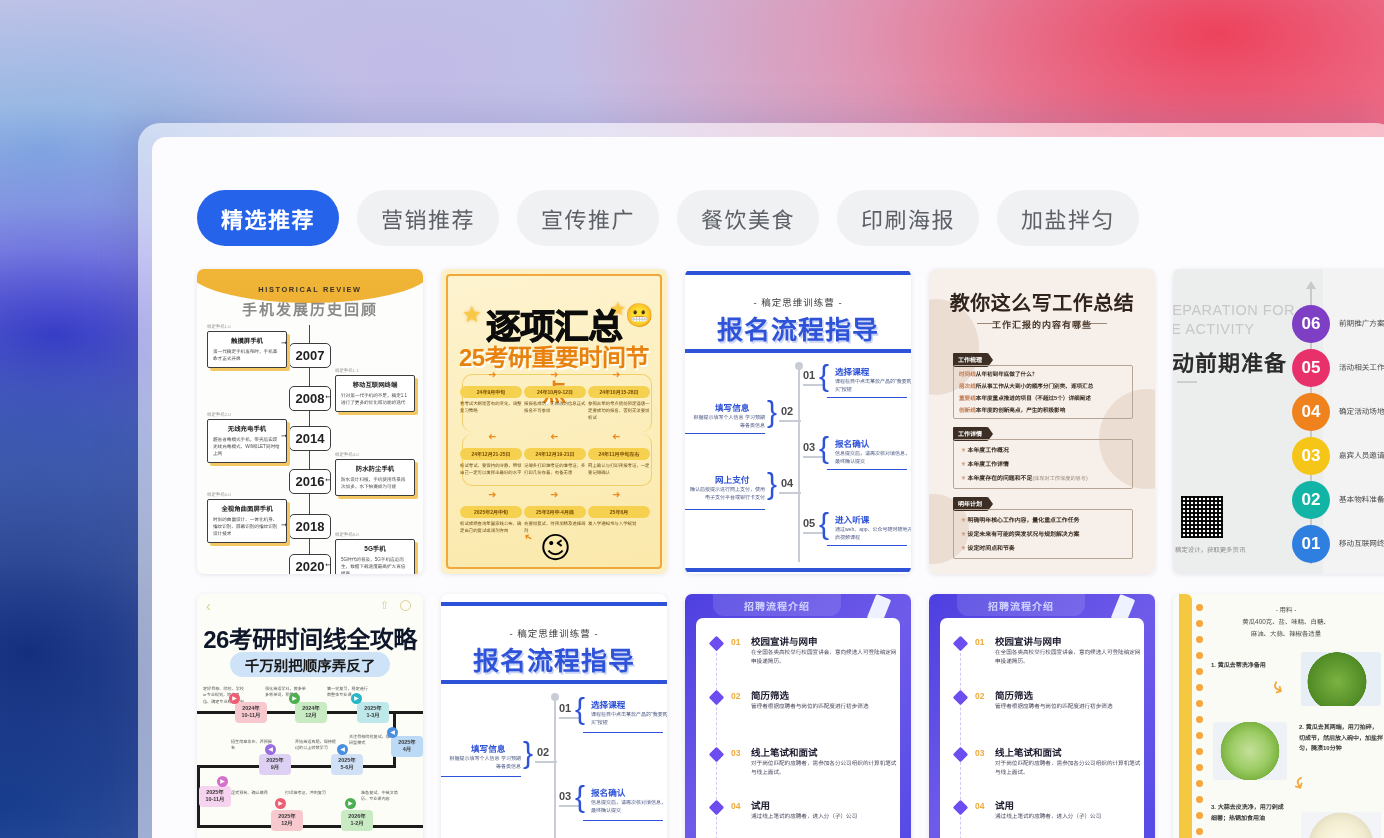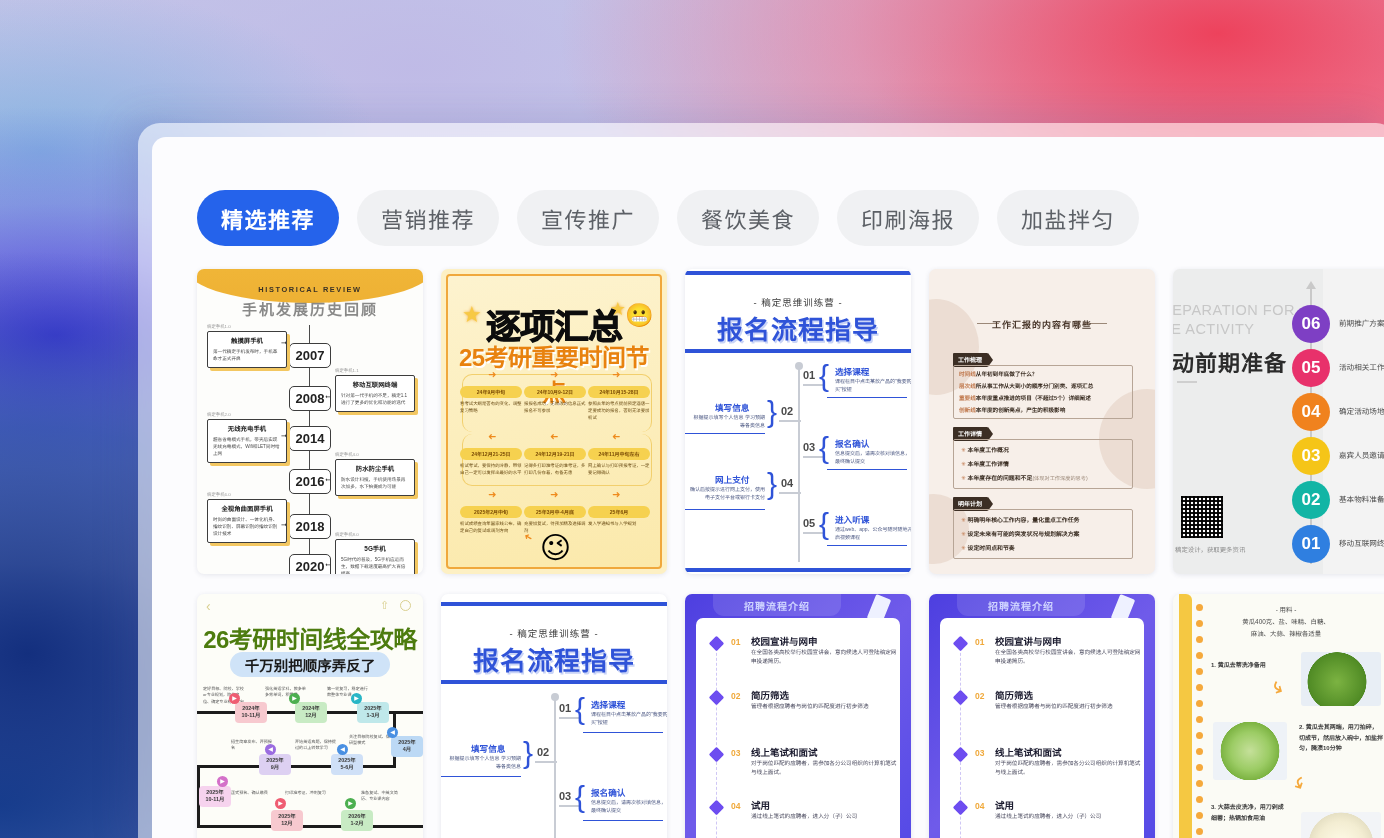--- a/index.html
+++ b/index.html
@@ -220,21 +220,21 @@
   .c5 .qr-cap { position: absolute; left: 2px; bottom: 20px; font-size: 6.4px; color: #8a8a8a; white-space: nowrap; }
 
   
   .c6 { background: #fdfdf8; }
   .c6 .topbar { position: absolute; left: 0; right: 0; top: 0; height: 22px; }
   .c6 .bk { position: absolute; left: 9px; top: 4px; font-size: 14px; color: #d9cf8f; }
   .c6 .ic { position: absolute; top: 6px; width: 11px; height: 11px; border: 1.2px solid #d9cf8f; border-radius: 50%; }
   .c6 .ic.sq { border-radius: 2px; border: none; color: #d9cf8f; font-size: 11px; line-height: 11px; text-align: center; }
   .c6 .h1 {
     position: absolute; left: 4px; right: 4px; top: 26px; text-align: center;
-    font-size: 24px; font-weight: bold; color: #4d7c0f; letter-spacing: -0.5px;
+    font-size: 24px; font-weight: bold; color: #0f172a; letter-spacing: -0.5px;
   }
   .c6 .hl { position: absolute; left: 62px; top: 46px; width: 140px; height: 7px; background: #f5cf4e; z-index: -1; }
   .c6 .h2 {
     position: absolute; left: 33px; right: 33px; top: 58px; height: 25px;
     background: #cfe3f8; border-radius: 13px;
     display: flex; align-items: center; justify-content: center;
     font-size: 14.5px; font-weight: bold; color: #1a1a1a;
   }
   .c6 .snake { position: absolute; background: #1c1c1c; }
   .c6 .pill {
@@ -461,20 +461,21 @@
           <div class="ul" style="left:142px; top:276px; width:80px"></div>
         </div>
       </div>
 
       <div class="tpl-card c4">
         <div class="card-art">
           <div class="blob" style="left:-36px; top:30px; width:86px; height:96px"></div>
           <div class="blob" style="right:-40px; top:120px; width:96px; height:100px"></div>
           <div class="blob" style="left:-30px; bottom:10px; width:70px; height:70px"></div>
 
+          <div class="t1">教你这么写工作总结</div>
           <div class="rule" style="left:48px"></div>
           <div class="rule" style="right:48px"></div>
           <div class="t2">工作汇报的内容有哪些</div>
 
           <div class="sect-tag" style="left:24px; top:84px">工作梳理</div>
           <div class="sect-box" style="left:24px; top:96px; right:22px; height:54px"></div>
           <div class="kv" style="left:30px; top:101px"><b>时间线</b><span>从年初到年底做了什么？</span></div>
           <div class="kv" style="left:30px; top:113px"><b>层次线</b><span>所从事工作从大到小的顺序分门别类、逐项汇总</span></div>
           <div class="kv" style="left:30px; top:125px"><b>重要线</b><span>本年度重点推进的项目（不超过5个）详细阐述</span></div>
           <div class="kv" style="left:30px; top:137px"><b>创新线</b><span>本年度的创新亮点，产生的积极影响</span></div>

